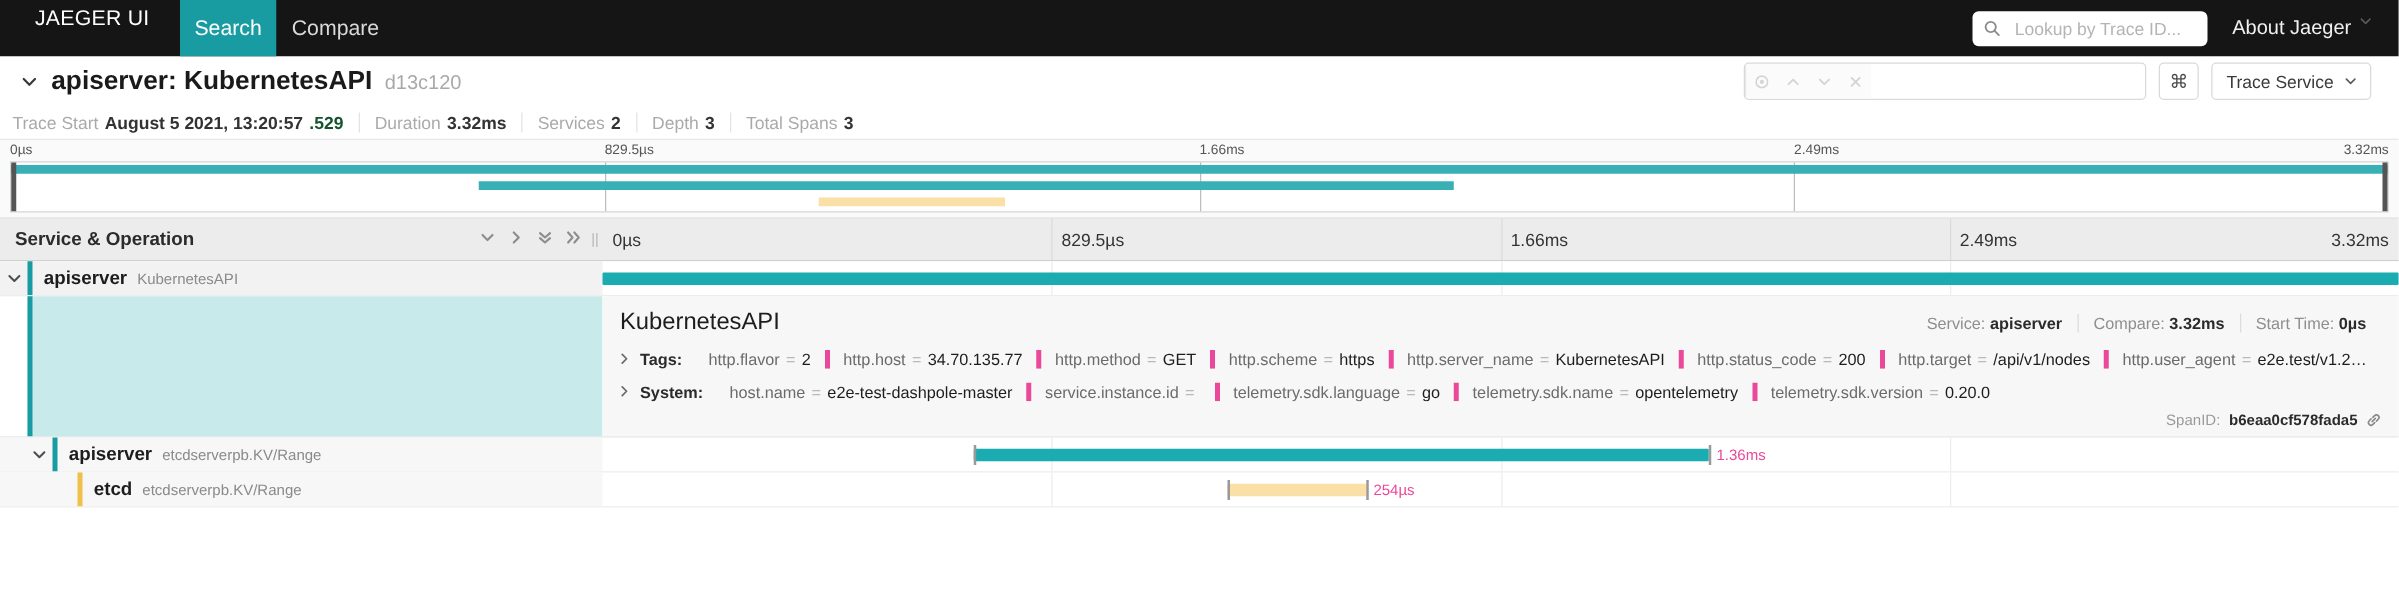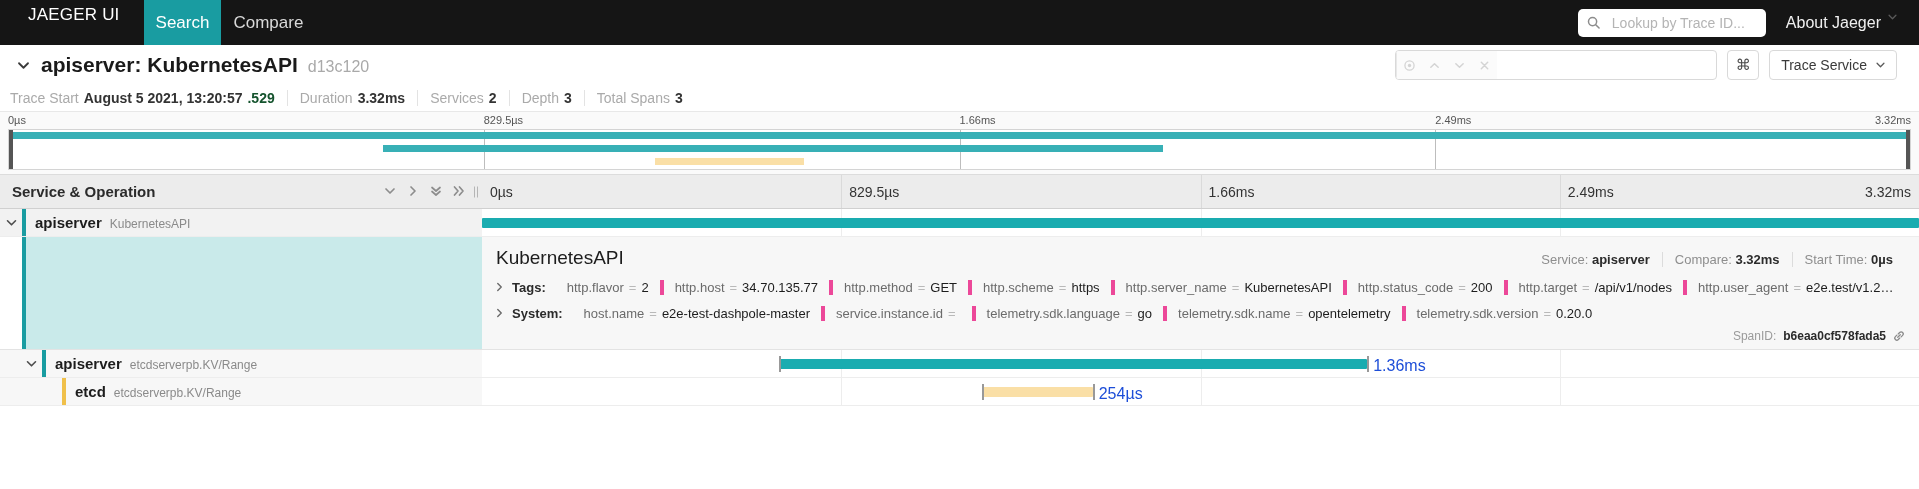--- a/index.html
+++ b/index.html
@@ -199,21 +199,21 @@
   .rg { position: absolute; top: 0; bottom: 0; width: 1px; background: #ededed; }
   .span-bar {
     position: absolute; top: 9px; height: 10px; border-radius: 1px;
   }
   .span-bar.teal { background: #1aacb0; }
   .span-bar.amber { background: #fadfa6; }
   .bar-cap {
     position: absolute; top: 6px; width: 2px; height: 16px; background: #999;
   }
   .bar-label {
-    position: absolute; top: 7px; font-size: 16px; color: #1d4ed8; white-space: nowrap;
+    position: absolute; top: 7px; font-size: 12px; color: #ec4899; white-space: nowrap;
   }
 
   
   .detail {
     display: flex; position: relative; border-bottom: 1px solid #e3e3e3;
   }
   .detail-left {
     width: 482px; flex: 0 0 482px; background: #c9eaea;
     position: relative;
   }

